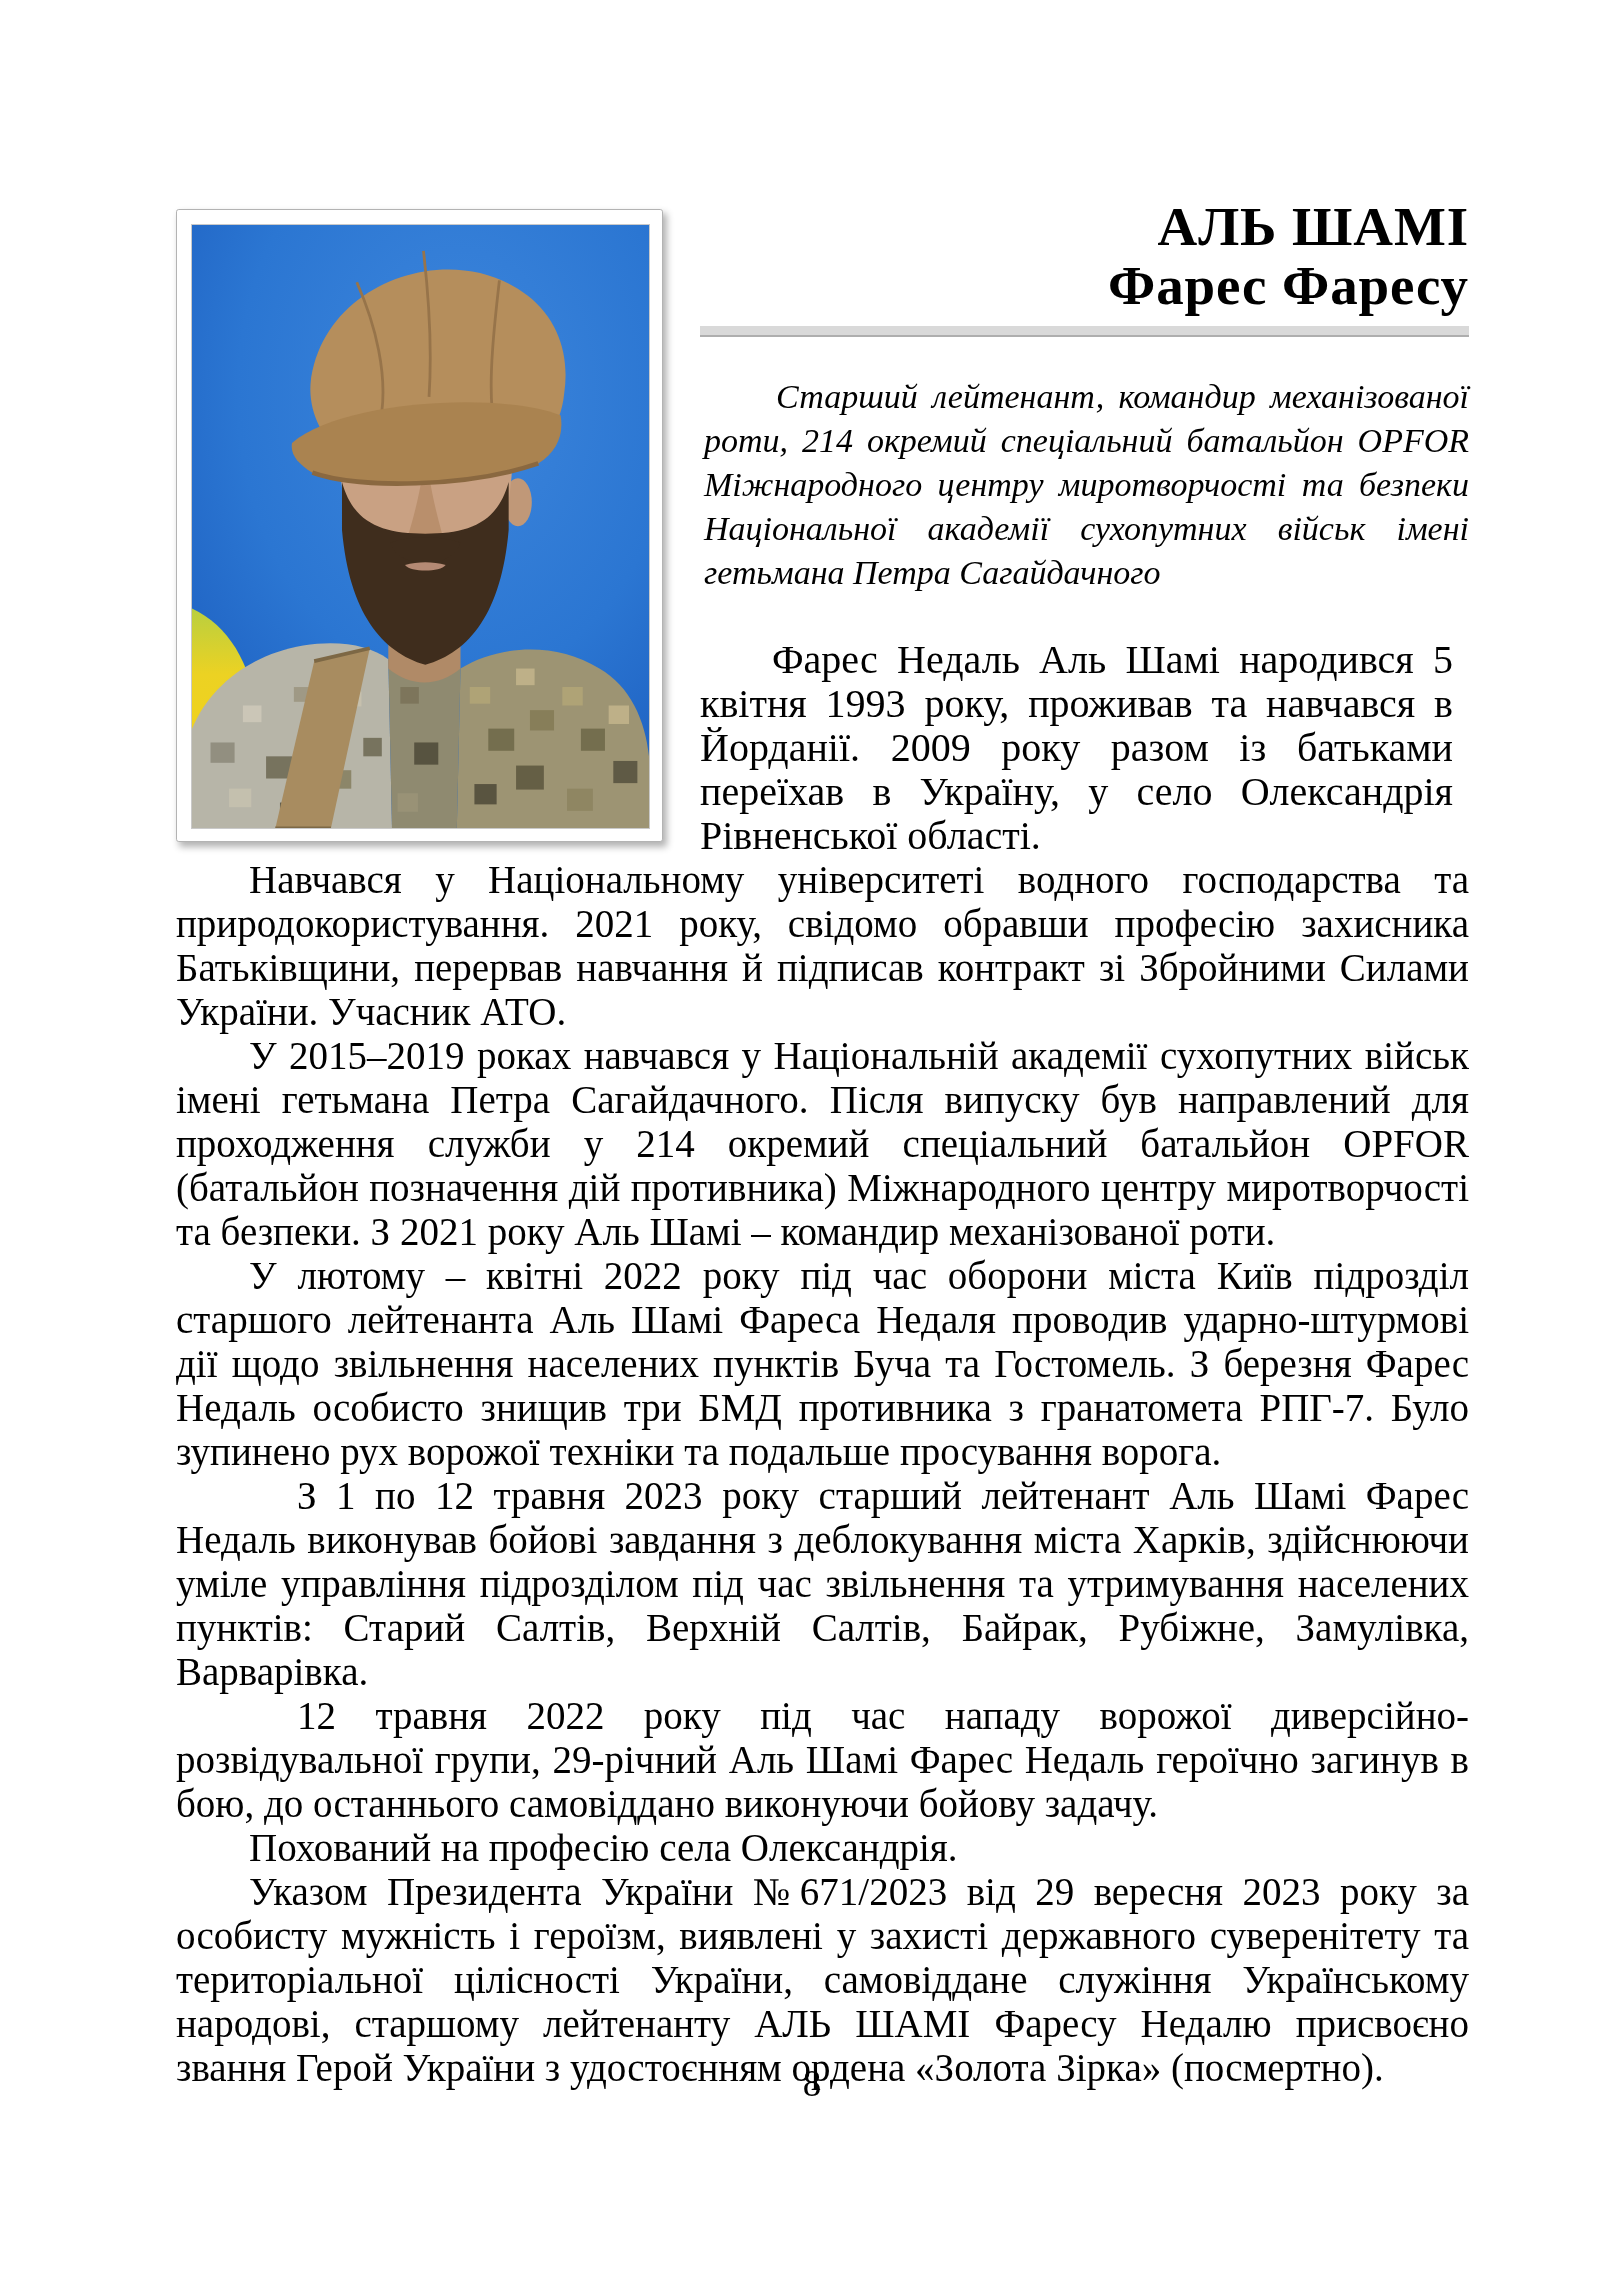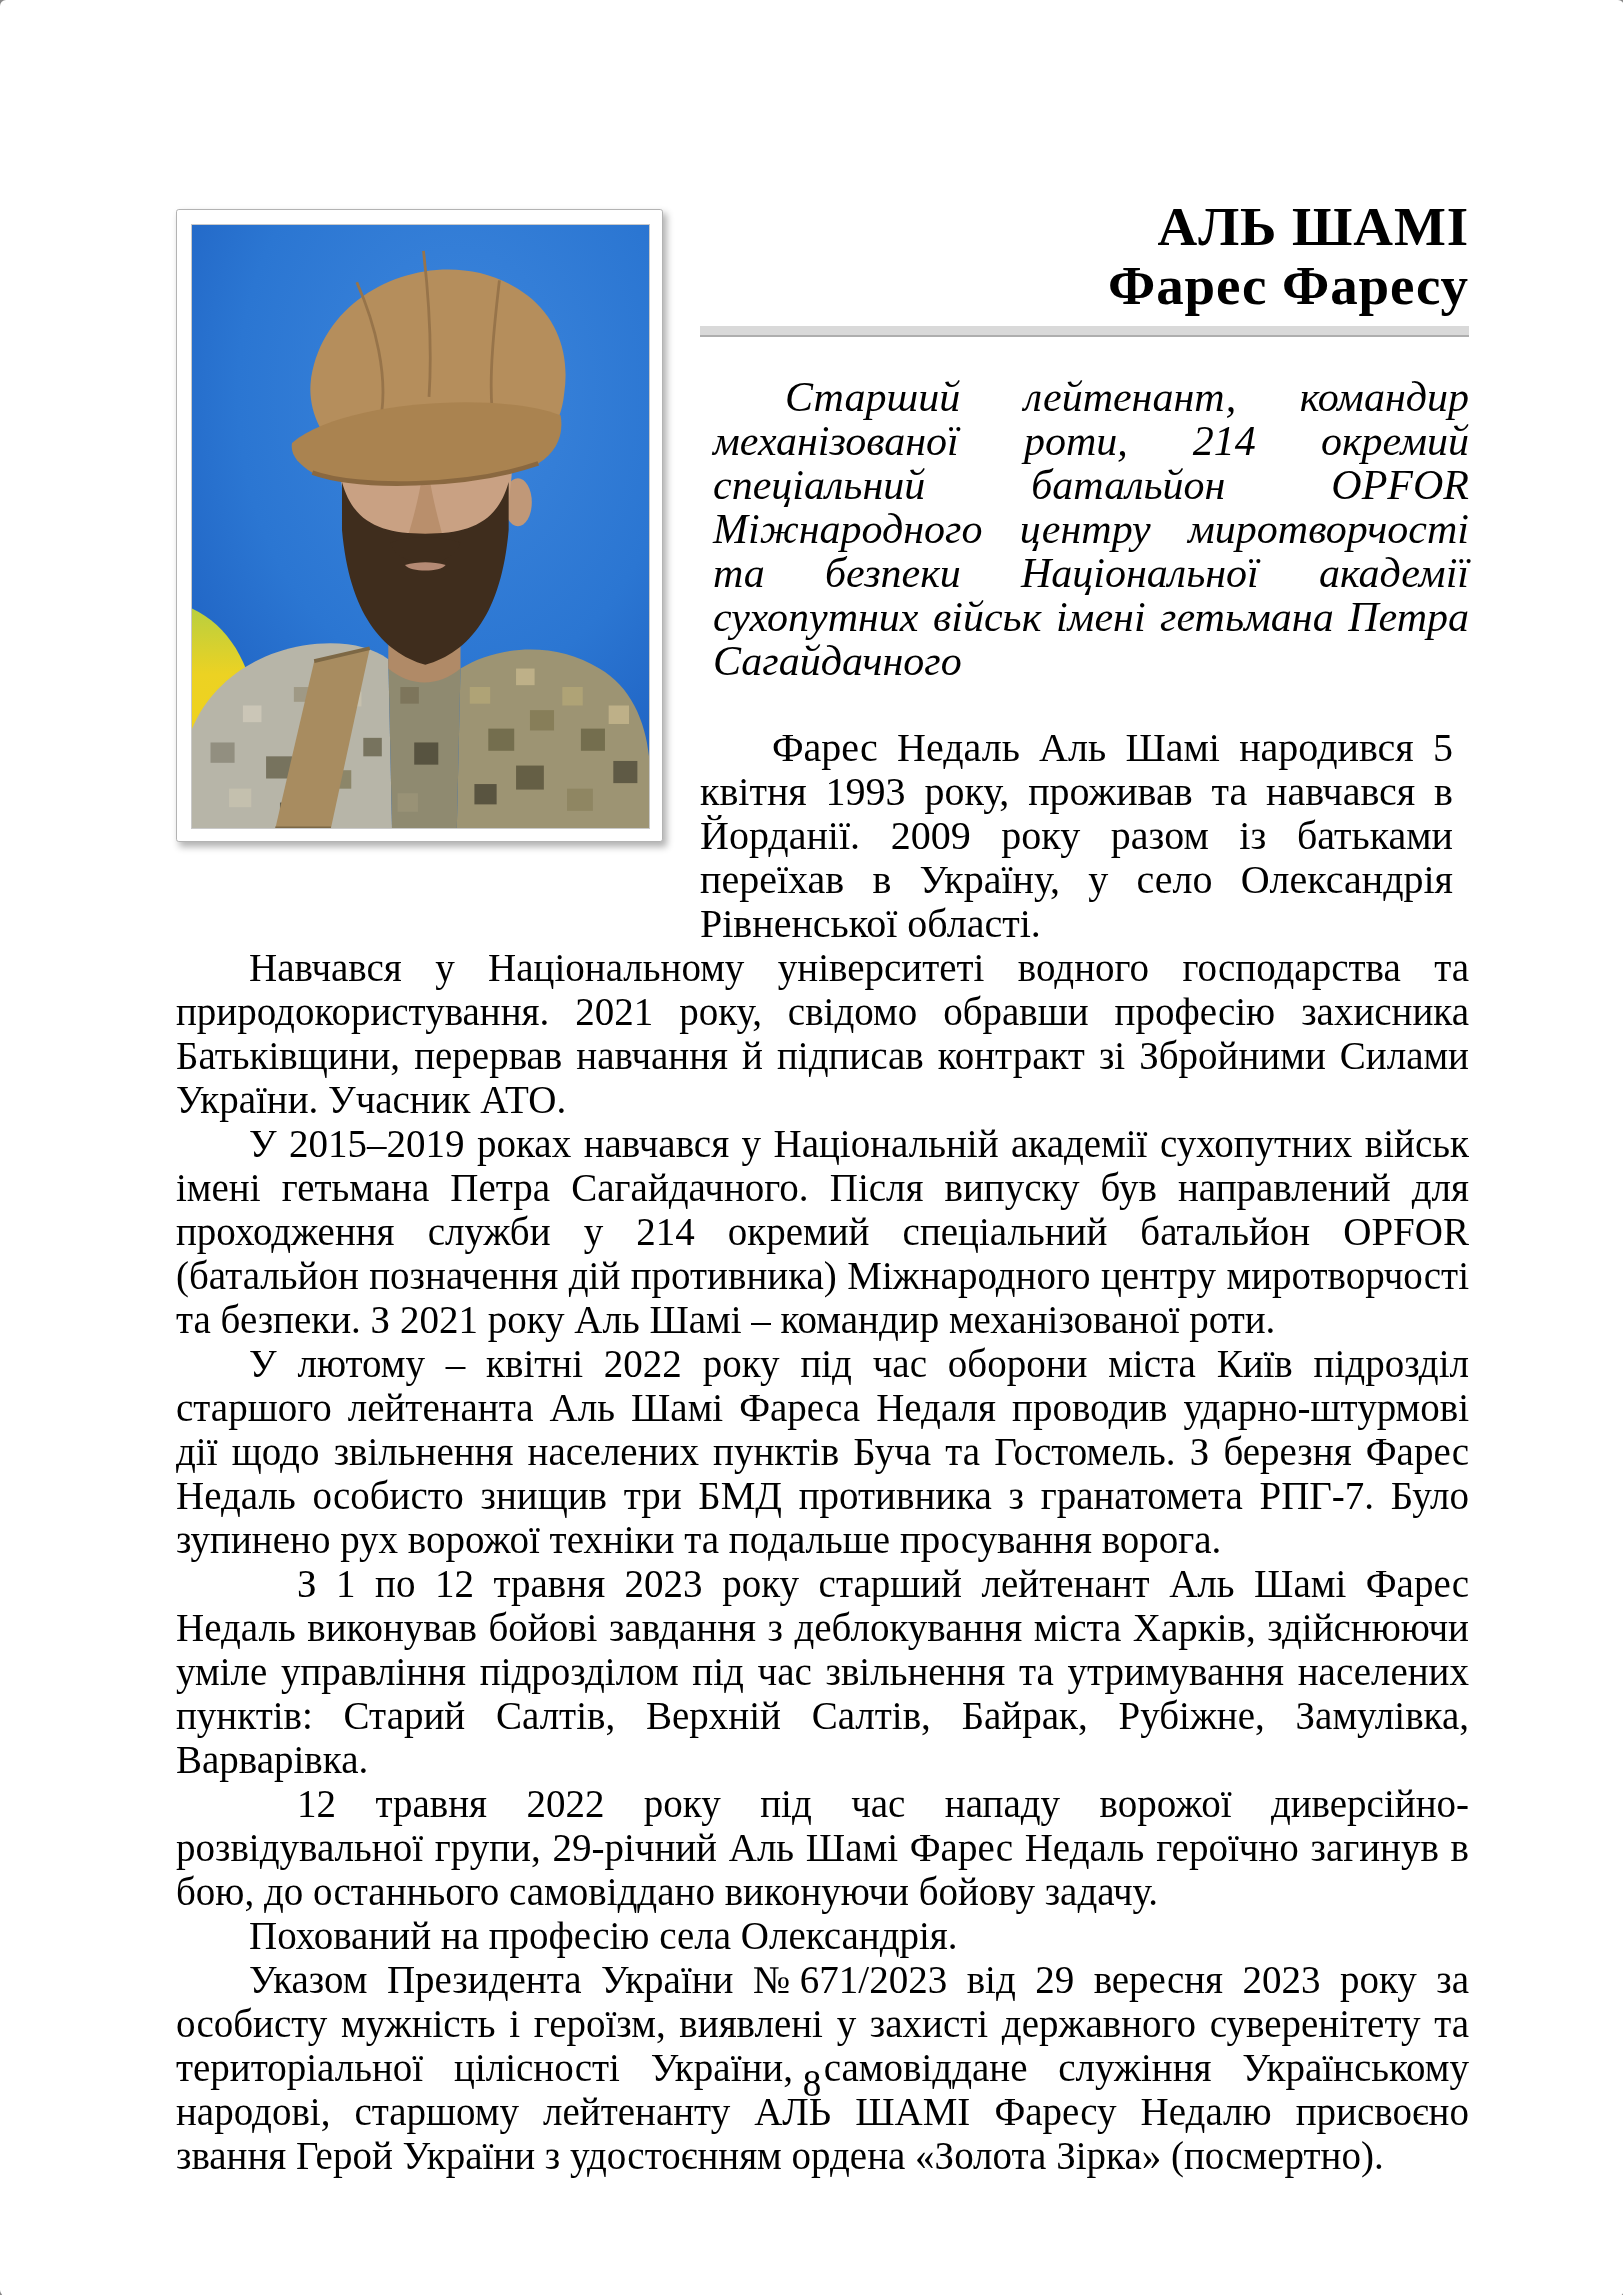--- a/index.html
+++ b/index.html
@@ -4,21 +4,20 @@
 <style>
   html,body { margin:0; padding:0; background:#888; }
   .page {
     position:relative;
     width:1624px; height:2296px;
     margin:0 auto;
     background:#ffffff;
     font-family:"Liberation Serif","DejaVu Serif",serif;
     color:#000;
     overflow:hidden;
-    border-radius:6px;
   }
   .content {
     position:absolute;
     left:176px; top:197px;
     width:1293px;
   }
   .top-section { display:flex; align-items:flex-start; }
   .photo-frame {
     flex:0 0 auto;
     box-sizing:border-box;
@@ -45,22 +44,22 @@
     letter-spacing:0.9px;
     white-space:nowrap;
   }
   .title-rule {
     margin-top:11px;
     height:9.2px;
     background:#d9d9d9;
     border-bottom:2.8px solid #aeaeae;
   }
   .rank-intro {
-    margin:38px 0 0 13px;
-    font-size:42px; line-height:44px;
+    margin:38px 0 0 4px;
+    font-size:34px; line-height:44px;
     font-style:italic;
     text-align:justify;
     text-indent:72px;
   }
   .side-para {
     margin:43px 16px 0 0;
     font-size:40px; line-height:44px;
     text-align:justify;
     text-indent:72px;
   }

